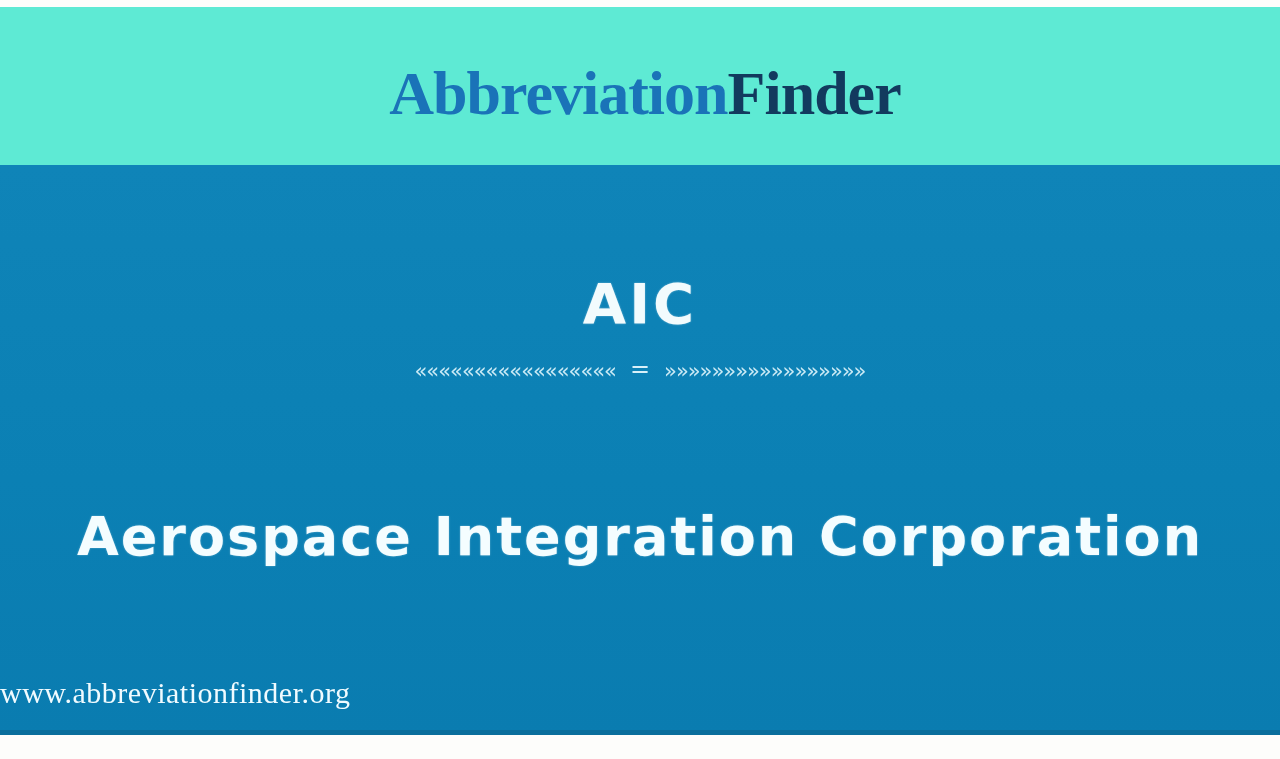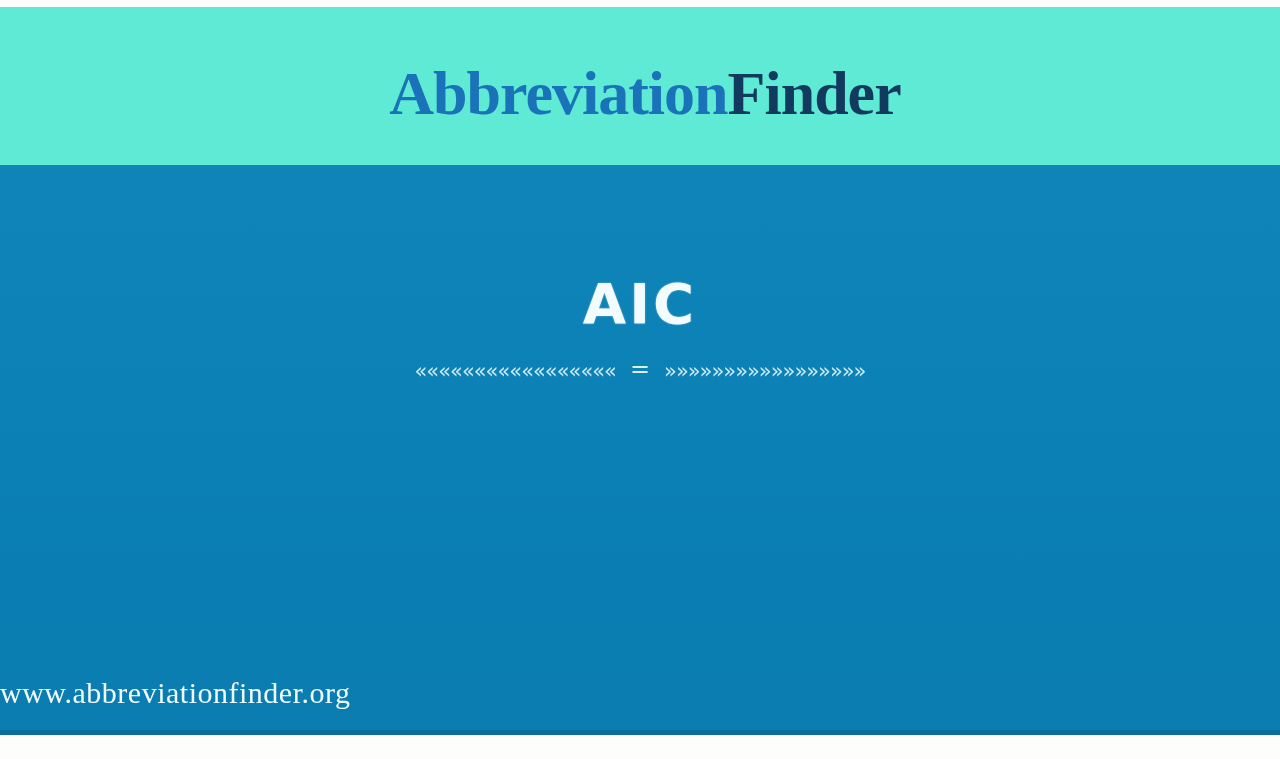--- a/index.html
+++ b/index.html
@@ -150,20 +150,21 @@
   </div>
 
   <div class="card">
 
     <div class="abbr">AIC</div>
 
     <div class="divider">
       <span>«««««««««««««««««</span><span class="eq">=</span><span>»»»»»»»»»»»»»»»»»</span>
     </div>
 
+    <div class="definition">Aerospace Integration Corporation</div>
 
     <div class="site-url">www.abbreviationfinder.org</div>
 
   </div>
 
   <div class="footer-band"></div>
 
 </div>
 
 </body></html>

